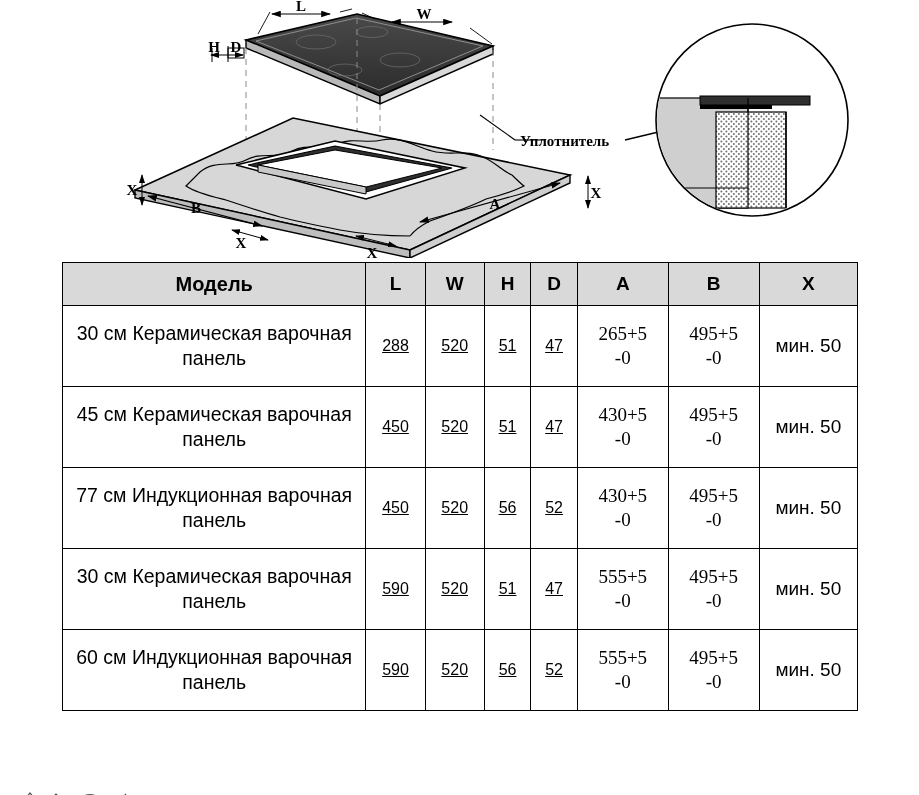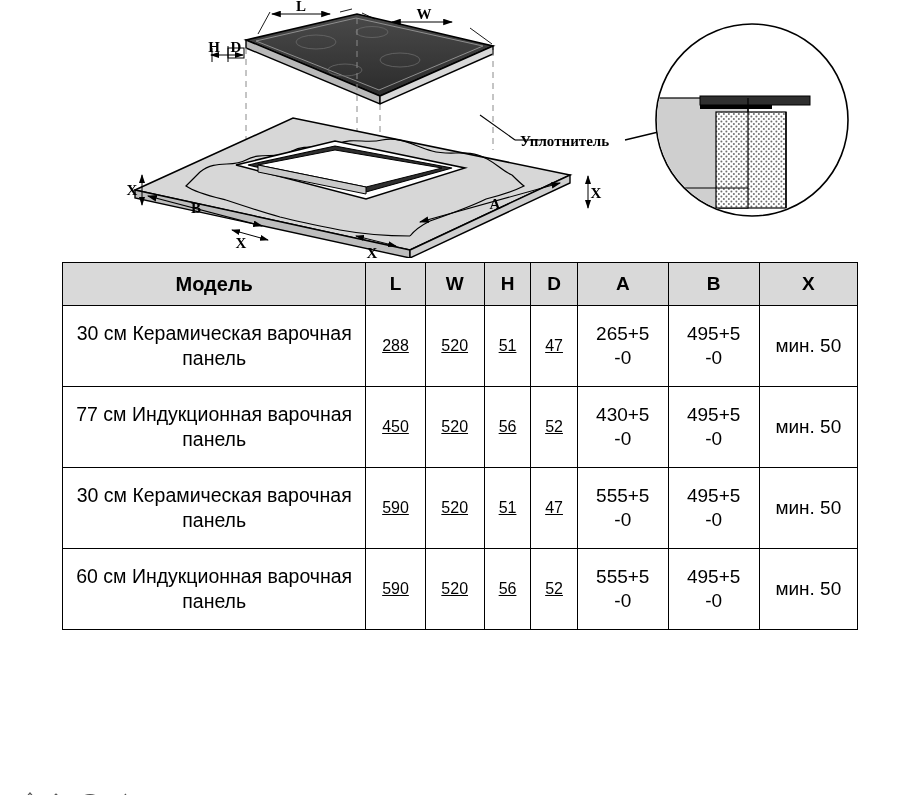--- a/index.html
+++ b/index.html
@@ -82,20 +82,21 @@
     padding-left: 6px;
     padding-right: 6px;
   }
   table.spec tbody td.num {
     font-size: 16px;
     text-decoration: underline;
   }
   table.spec tbody td.range {
     font-size: 19px;
     line-height: 1.28;
+    font-family: Liberation Serif, serif;
   }
   table.spec tbody td.minx {
     font-size: 19px;
     margin-top: 14px;
   }
 
   
   col.c-model { width: 287px; }
   col.c-l     { width: 56px; }
   col.c-w     { width: 56px; }
@@ -308,20 +309,36 @@
             <div>265+5</div>
             <div>-0</div>
           </td>
         <td class="range">
             <div>495+5</div>
             <div>-0</div>
           </td>
         <td class="minx">мин. 50</td>
       </tr>
       <tr>
+        <td class="model">45 см Керамическая варочная панель</td>
+        <td class="num">450</td>
+        <td class="num">520</td>
+        <td class="num">51</td>
+        <td class="num">47</td>
+        <td class="range">
+            <div>430+5</div>
+            <div>-0</div>
+          </td>
+        <td class="range">
+            <div>495+5</div>
+            <div>-0</div>
+          </td>
+        <td class="minx">мин. 50</td>
+      </tr>
+      <tr>
         <td class="model">77 см Индукционная варочная панель</td>
         <td class="num">450</td>
         <td class="num">520</td>
         <td class="num">56</td>
         <td class="num">52</td>
         <td class="range">
             <div>430+5</div>
             <div>-0</div>
           </td>
         <td class="range">

